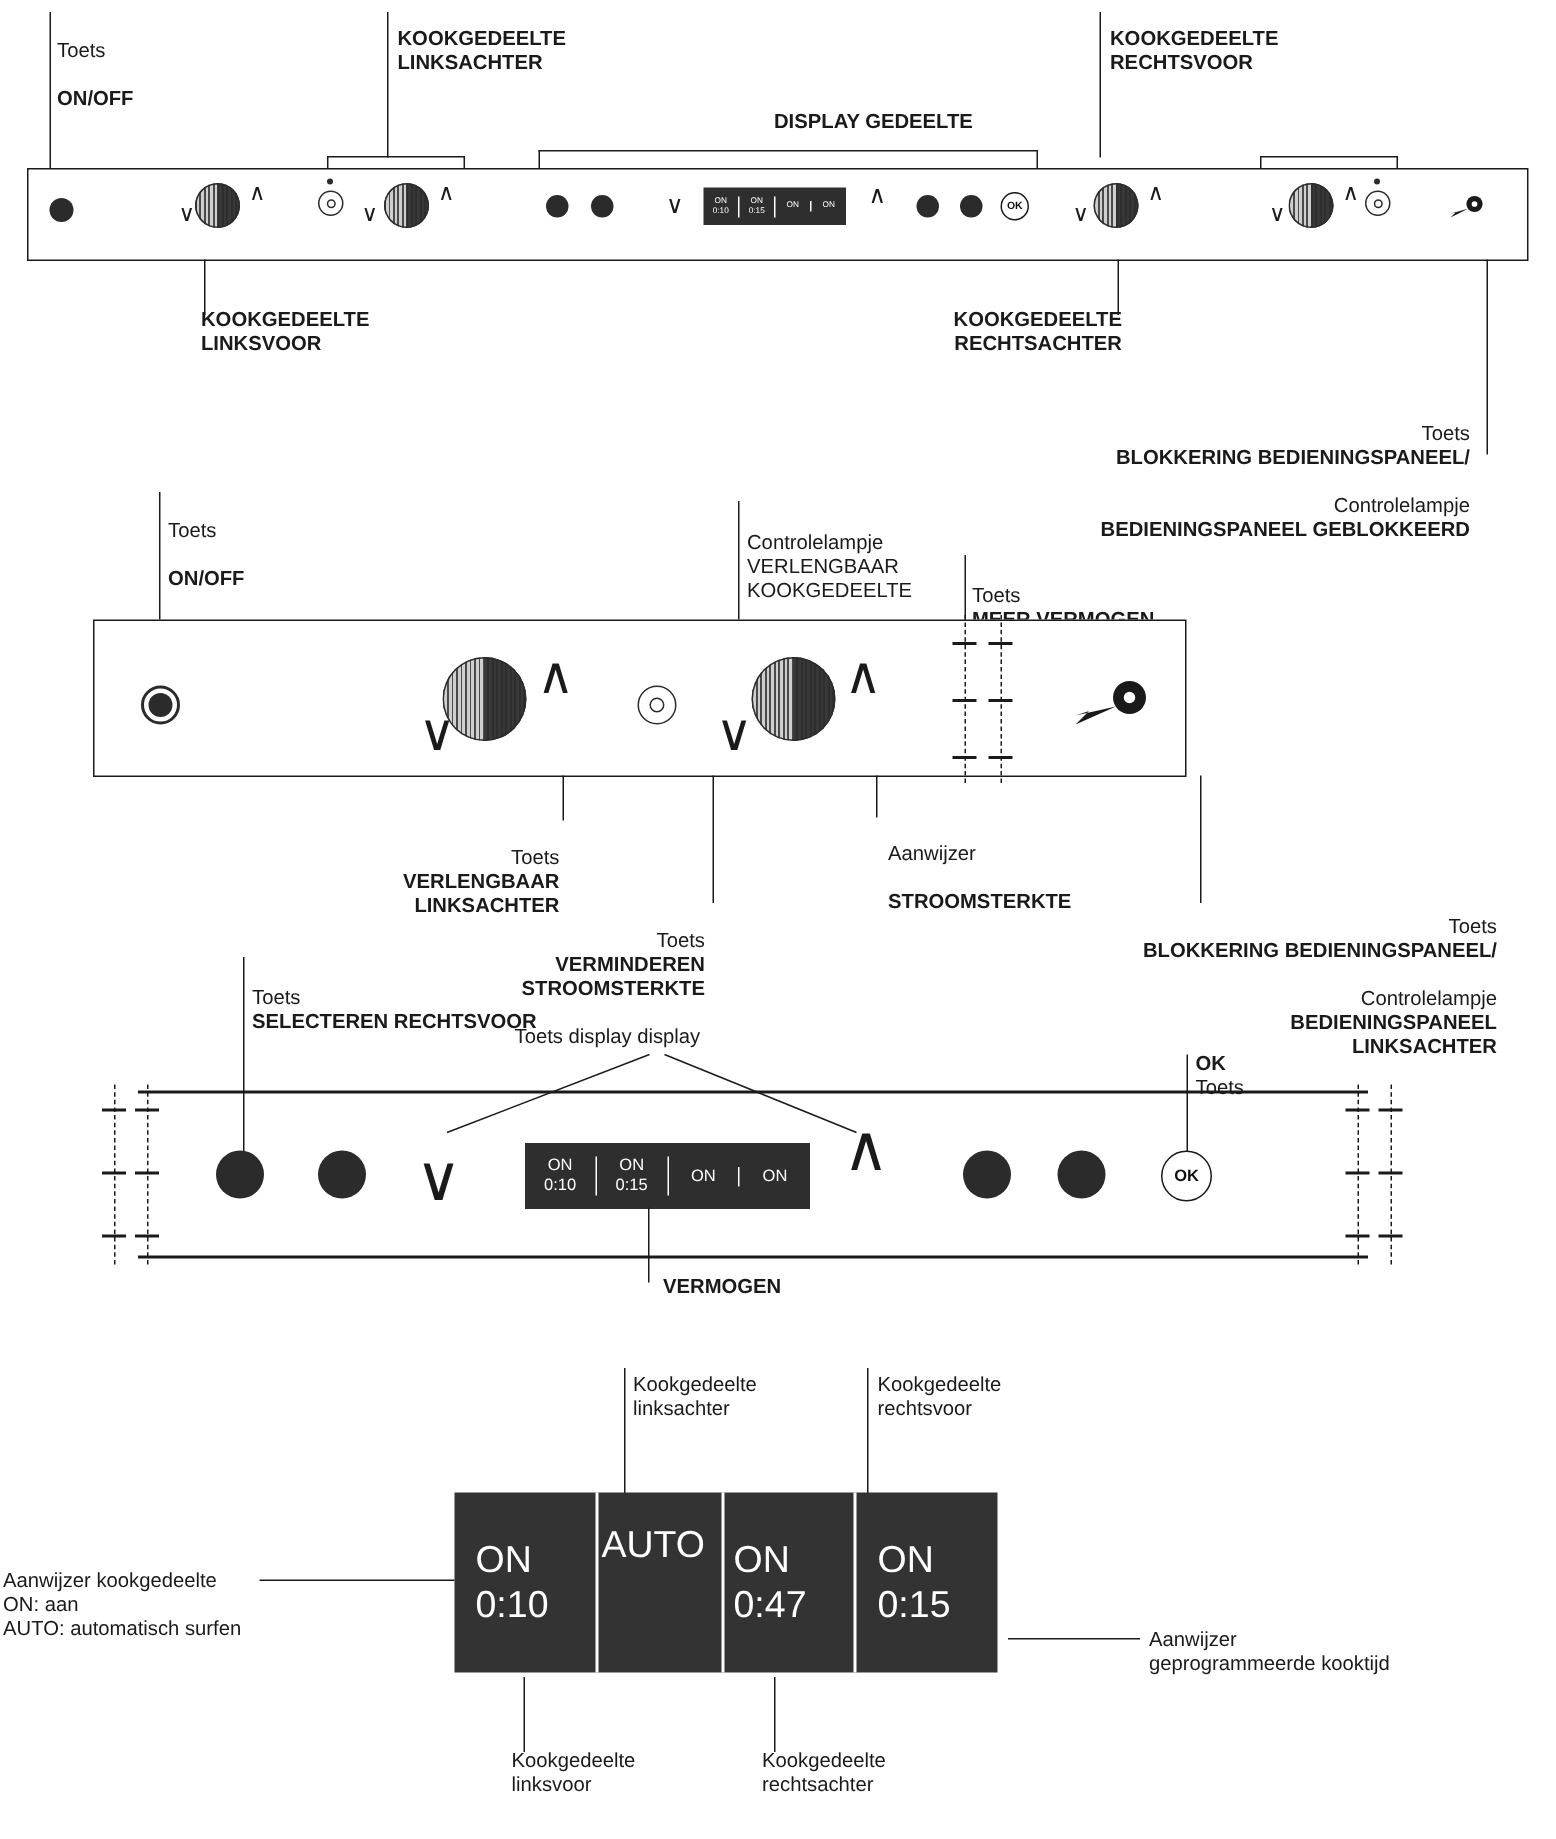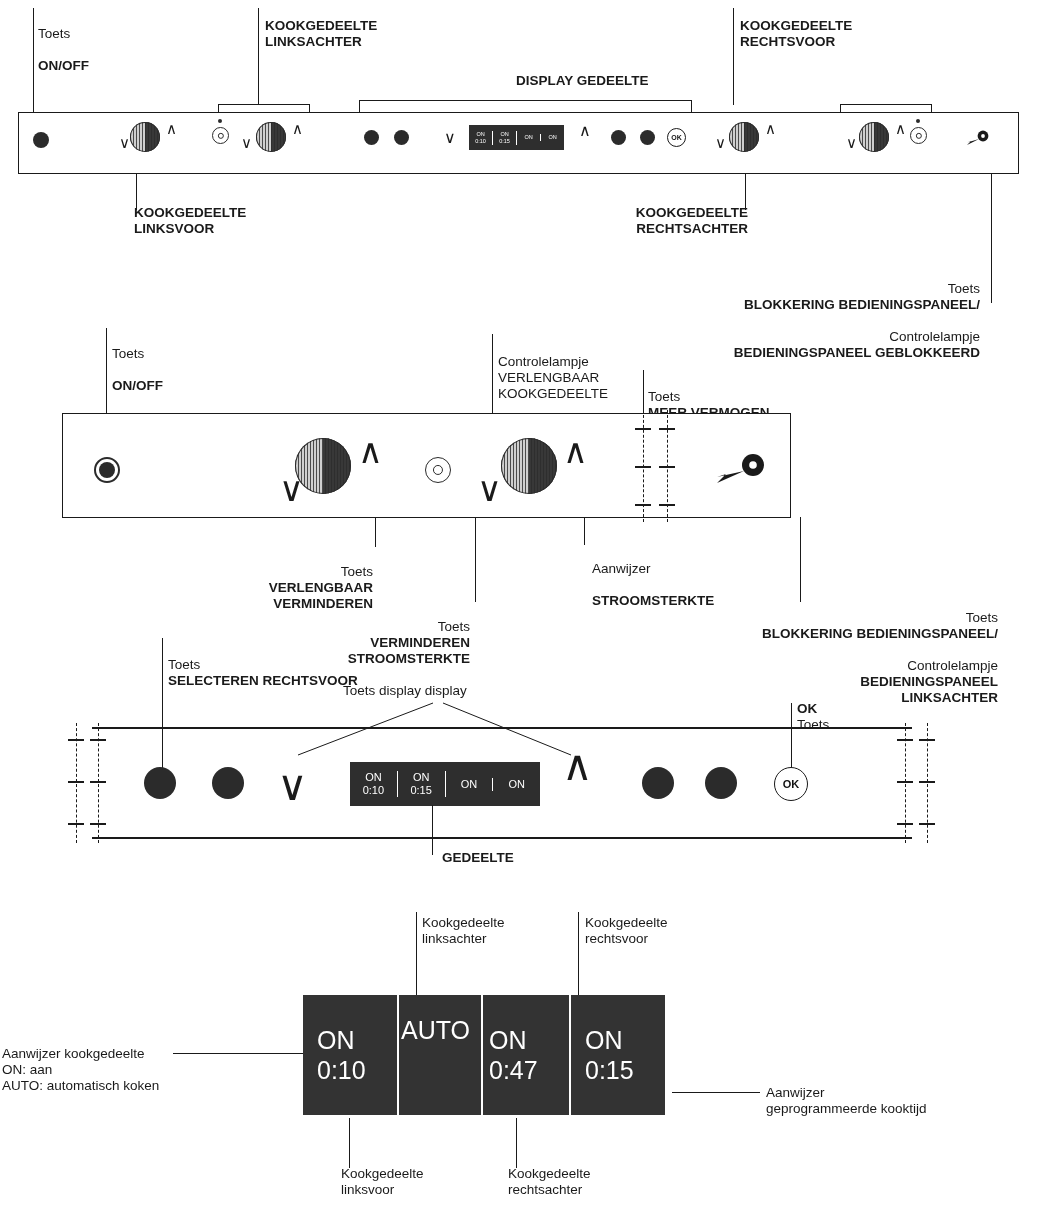--- a/index.html
+++ b/index.html
@@ -307,21 +307,21 @@
       <circle cx="40" cy="13" r="11" fill="#1a1a1a"></circle>
       <circle cx="40" cy="13" r="3.8" fill="#ffffff"></circle>
       <path d="M31 19 L4 31 L13 22 L4 25 Z" fill="#1a1a1a"></path>
     </svg>
   </div>
 
   <div class="ln v" style="left:375px; top:517px; height:30px;"></div>
   <div class="lbl r" style="left:160px; top:548px; width:213px;">
     <span>Toets</span>
     <span style="font-weight:bold">VERLENGBAAR
-VERMINDEREN</span>
+LINKSACHTER</span>
   </div>
 
   <div class="ln v" style="left:584px; top:517px; height:28px;"></div>
   <div class="lbl" style="left:592px; top:545px;">
     <span>Aanwijzer</span><br>
     <span style="font-weight:bold">STROOMSTERKTE</span>
   </div>
 
   <div class="ln v" style="left:475px; top:517px; height:85px;"></div>
   <div class="lbl r" style="left:280px; top:603px; width:190px;">
@@ -403,33 +403,33 @@
 
     <div class="chev" style="left:500px; top:18px; font-size:42px;">∧</div>
 
     <div class="dot" style="left:580px; top:40px; width:32px; height:32px;"></div>
     <div class="dot" style="left:643px; top:40px; width:32px; height:32px;"></div>
 
     <div class="okbtn" style="left:712px; top:40px; width:34px; height:34px; font-size:11px;">OK</div>
   </div>
 
   <div class="ln v" style="left:432px; top:805px; height:50px;"></div>
-  <div class="lbl b" style="left:442px; top:850px;">GEDEELTE</div>
+  <div class="lbl b" style="left:442px; top:850px;">VERMOGEN</div>
 
   <div class="lbl" style="left:422px; top:915px;">Kookgedeelte
 linksachter</div>
   <div class="ln v" style="left:416px; top:912px; height:110px;"></div>
 
   <div class="lbl" style="left:585px; top:915px;">Kookgedeelte
 rechtsvoor</div>
   <div class="ln v" style="left:578px; top:912px; height:110px;"></div>
 
   <div class="lbl" style="left:2px; top:1046px;">Aanwijzer kookgedeelte
 ON: aan
-AUTO: automatisch koken</div>
+AUTO: automatisch surfen</div>
   <div class="ln h" style="left:173px; top:1053px; width:130px;"></div>
 
   <div id="bigdisp" style="left:303px; top:995px; width:362px; height:120px;">
     <div class="bseg">
       <span class="bt">ON</span>
       <span class="bt">0:10</span>
     </div>
     <div class="bseg" style="padding-left:2px;gap:20px;">
       <span class="bt">AUTO</span>
       <span class="bt"></span>

